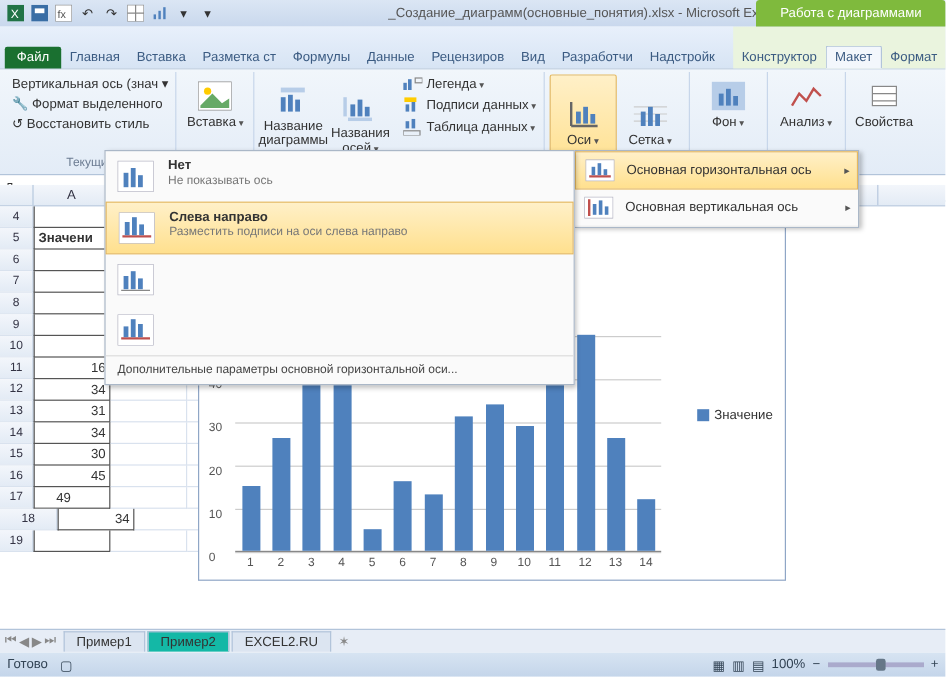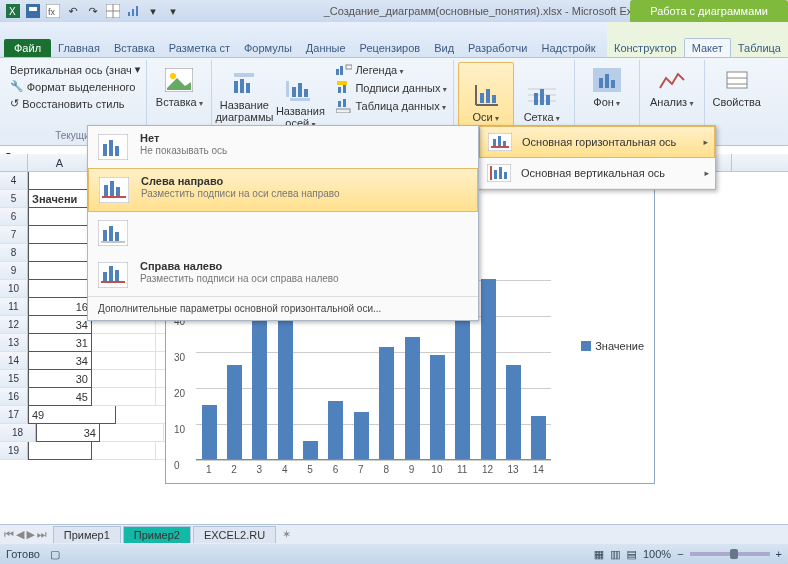--- a/index.html
+++ b/index.html
@@ -135,21 +135,21 @@
   <div class="tab">Разметка ст</div>
   <div class="tab">Формулы</div>
   <div class="tab">Данные</div>
   <div class="tab">Рецензиров</div>
   <div class="tab">Вид</div>
   <div class="tab">Разработчи</div>
   <div class="tab">Надстройк</div>
   <div class="chart-tabs">
     <div class="tab">Конструктор</div>
     <div class="tab active">Макет</div>
-    <div class="tab">Таблица</div>
+    <div class="tab">Формат</div>
   </div>
 </div>
 
 <div class="ribbon">
   <div class="rgroup">
     <div class="stack">
       <div class="row"><span>Вертикальная ось (знач</span> ▾</div>
       <div class="row">🔧 <span>Формат выделенного</span></div>
       <div class="row">↺ <span>Восстановить стиль</span></div>
     </div>
@@ -460,32 +460,32 @@
         <div class="cell" style="width: 64px;"></div>
         <div class="cell" style="width: 64px;"></div>
         <div class="cell" style="width: 64px;"></div>
         <div class="cell" style="width: 64px;"></div>
         <div class="cell" style="width: 64px;"></div>
         <div class="cell" style="width: 64px;"></div>
         <div class="cell" style="width: 64px;"></div>
       </div>
       <div style="display: flex;">
         <div class="rhead" style="width: 28px; height: 18px; line-height: 18px;">17</div>
-        <div class="cell b" style="width: 88px; text-align: left; padding-right: 17px; padding-left: 3px;">49</div>
-        <div class="cell" style="width: 64px;"></div>
-        <div class="cell" style="width: 64px;"></div>
-        <div class="cell" style="width: 64px;"></div>
-        <div class="cell" style="width: 64px;"></div>
-        <div class="cell" style="width: 64px;"></div>
-        <div class="cell" style="width: 64px;"></div>
-        <div class="cell" style="width: 64px;"></div>
-        <div class="cell" style="width: 64px;"></div>
-      </div>
-      <div style="display: flex;">
-        <div class="rhead" style="width: 36px; height: 18px; line-height: 18px; text-align: center;">18</div>
+        <div class="cell b" style="width: 64px; text-align: center; padding-right: 17px; padding-left: 3px;">49</div>
+        <div class="cell" style="width: 64px;"></div>
+        <div class="cell" style="width: 64px;"></div>
+        <div class="cell" style="width: 64px;"></div>
+        <div class="cell" style="width: 64px;"></div>
+        <div class="cell" style="width: 64px;"></div>
+        <div class="cell" style="width: 64px;"></div>
+        <div class="cell" style="width: 64px;"></div>
+        <div class="cell" style="width: 64px;"></div>
+      </div>
+      <div style="display: flex;">
+        <div class="rhead" style="width: 48px; height: 18px; line-height: 18px; text-align: center;">18</div>
         <div class="cell b" style="width: 64px; text-align: right; padding-right: 3px; padding-left: 3px;">34</div>
         <div class="cell" style="width: 64px;"></div>
         <div class="cell" style="width: 64px;"></div>
         <div class="cell" style="width: 64px;"></div>
         <div class="cell" style="width: 64px;"></div>
         <div class="cell" style="width: 64px;"></div>
         <div class="cell" style="width: 64px;"></div>
         <div class="cell" style="width: 64px;"></div>
         <div class="cell" style="width: 64px;"></div>
       </div>
@@ -620,21 +620,20 @@
   <div class="opt">
     <div class="ic">
         <svg width="30" height="26">
           <rect width="30" height="26" fill="#fff" stroke="#aab"></rect>
           <line x1="3" y1="20" x2="27" y2="20" stroke="#c0504d" stroke-width="2"></line>
           <rect x="17" y="8" width="4" height="11" fill="#4f81bd"></rect>
           <rect x="11" y="4" width="4" height="15" fill="#4f81bd"></rect>
           <rect x="5" y="10" width="4" height="9" fill="#4f81bd"></rect>
         </svg>
       </div>
-    <div class="txt"><b>Справа налево</b><span>Разместить подписи на оси справа налево</span></div>
   </div>
   <div class="footer">Дополнительные параметры основной горизонтальной оси...</div>
 </div>
 
 <div class="sheet-tabs">
   <div class="nav">
     <span>⏮</span>
     <span>◀</span>
     <span>▶</span>
     <span>⏭</span>

